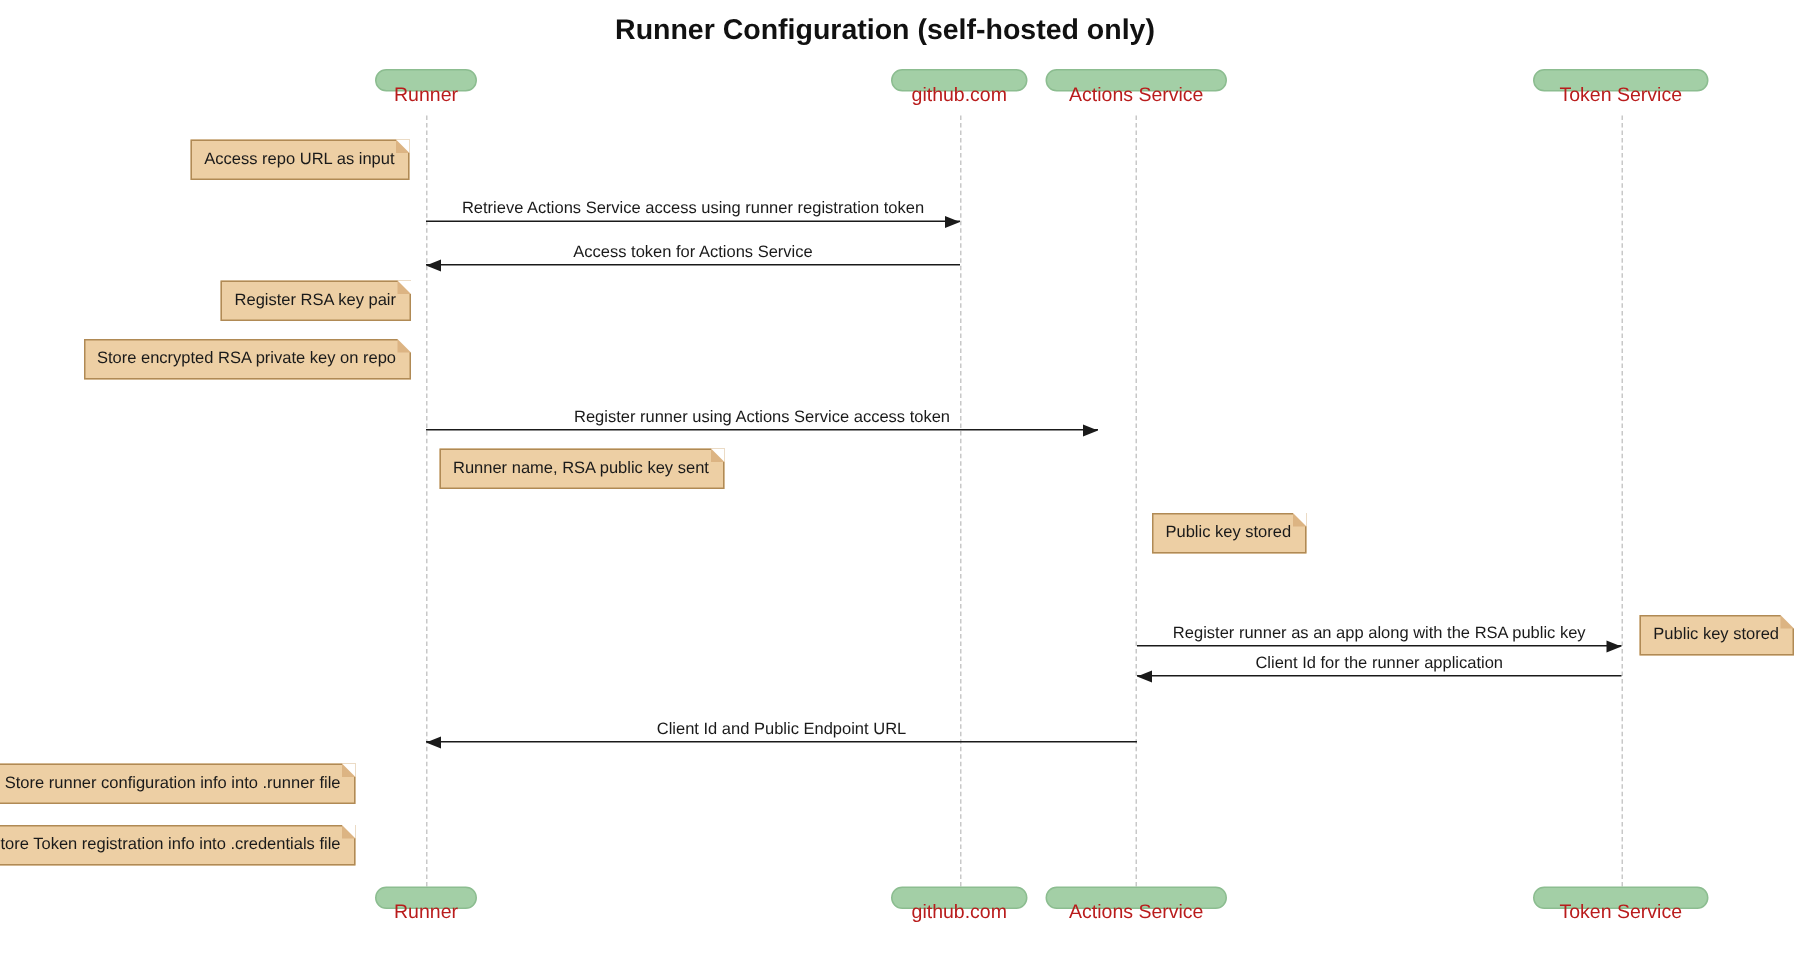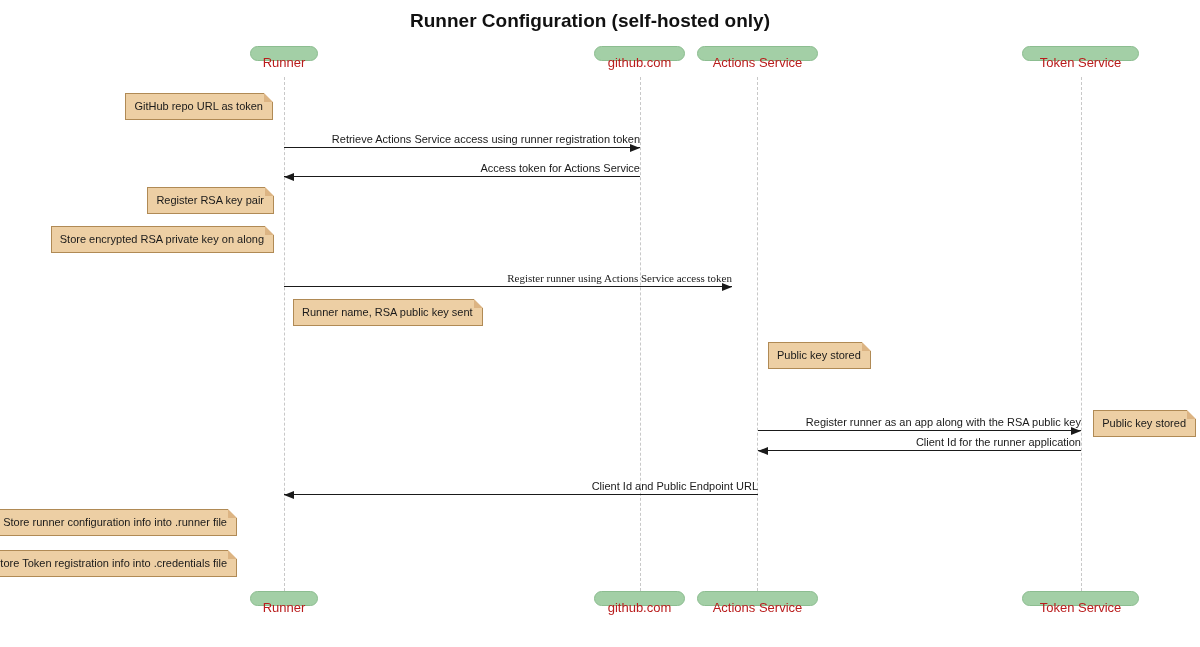--- a/index.html
+++ b/index.html
@@ -19,21 +19,21 @@
   }
   .lifeline {
     position:absolute; top:77px; height:514px; width:0;
     border-left:1px dashed #c8c8c8;
   }
   .msg {
     position:absolute; height:18px; border-bottom:1px solid #1a1a1a;
     font-size:11px; color:#1a1a1a;
   }
   .msg .lbl {
-    position:absolute; bottom:2px; left:0; width:100%; text-align:right;
+    position:absolute; bottom:2px; left:0; width:100%; text-align:center;
     white-space:nowrap;
   }
   .ah-r {
     position:absolute; right:0; bottom:-4.5px; width:0; height:0;
     border-top:4px solid transparent; border-bottom:4px solid transparent;
     border-left:10px solid #1a1a1a;
   }
   .ah-l {
     position:absolute; left:0; bottom:-4.5px; width:0; height:0;
     border-top:4px solid transparent; border-bottom:4px solid transparent;
@@ -73,39 +73,39 @@
   <div class="actor" style="left:1022px; top:591px; width:117px;">Token Service</div>
 
   <div class="msg" style="left:284px; top:129px; width:356px;">
     <span class="lbl">Retrieve Actions Service access using runner registration token</span>
     <span class="ah-r"></span>
   </div>
   <div class="msg" style="left:284px; top:158px; width:356px;">
     <span class="lbl">Access token for Actions Service</span>
     <span class="ah-l"></span>
   </div>
-  <div class="msg" style="left:284px; top:268px; width:448px;font-family:Liberation Serif, serif;">
+  <div class="msg" style="left:284px; top:268px; width:448px;">
     <span class="lbl">Register runner using Actions Service access token</span>
     <span class="ah-r"></span>
   </div>
   <div class="msg" style="left:758px; top:380px; width:323px;margin-top:32px;">
     <span class="lbl">Register runner as an app along with the RSA public key</span>
     <span class="ah-r"></span>
   </div>
   <div class="msg" style="left:758px; top:432px; width:323px;">
     <span class="lbl">Client Id for the runner application</span>
     <span class="ah-l"></span>
   </div>
   <div class="msg" style="left:284px; top:476px; width:474px;">
     <span class="lbl">Client Id and Public Endpoint URL</span>
     <span class="ah-l"></span>
   </div>
 
-  <div class="note" style="right:927px; top:93px;">GitHub repo URL as token</div>
+  <div class="note" style="right:927px; top:93px;">Access repo URL as input</div>
   <div class="note" style="right:926px; top:187px;">Register RSA key pair</div>
-  <div class="note" style="right:926px; top:226px;">Store encrypted RSA private key on along</div>
+  <div class="note" style="right:926px; top:226px;">Store encrypted RSA private key on repo</div>
   <div class="note" style="left:293px;  top:299px;">Runner name, RSA public key sent</div>
   <div class="note" style="left:768px;  top:342px;">Public key stored</div>
   <div class="note" style="right:4px;   top:410px;">Public key stored</div>
   <div class="note" style="right:963px; top:509px;">Store runner configuration info into .runner file</div>
   <div class="note" style="right:963px; top:550px;">Store Token registration info into .credentials file</div>
 
 </div>
 
 </body></html>

